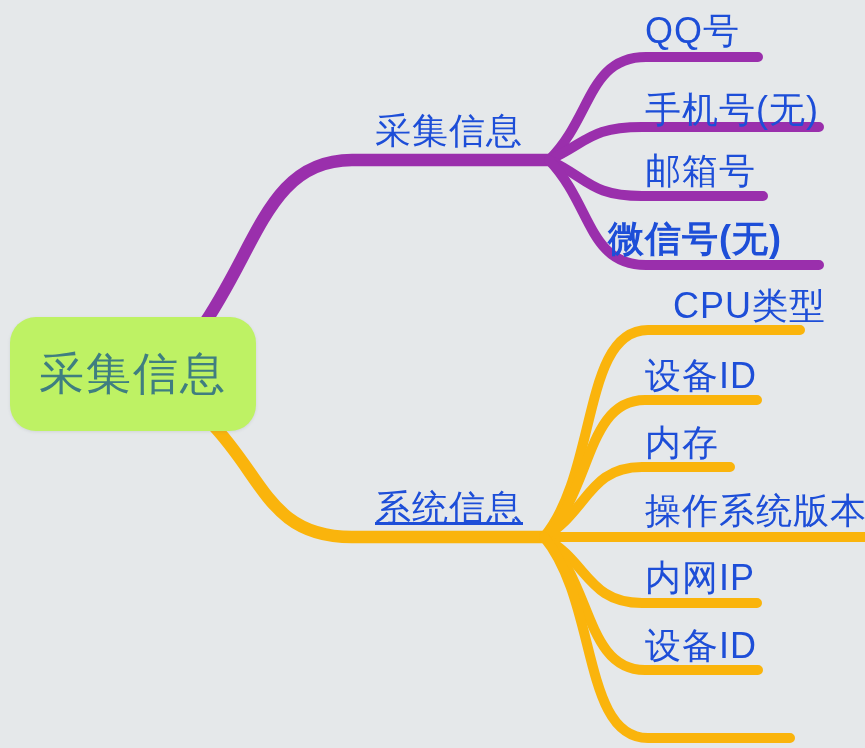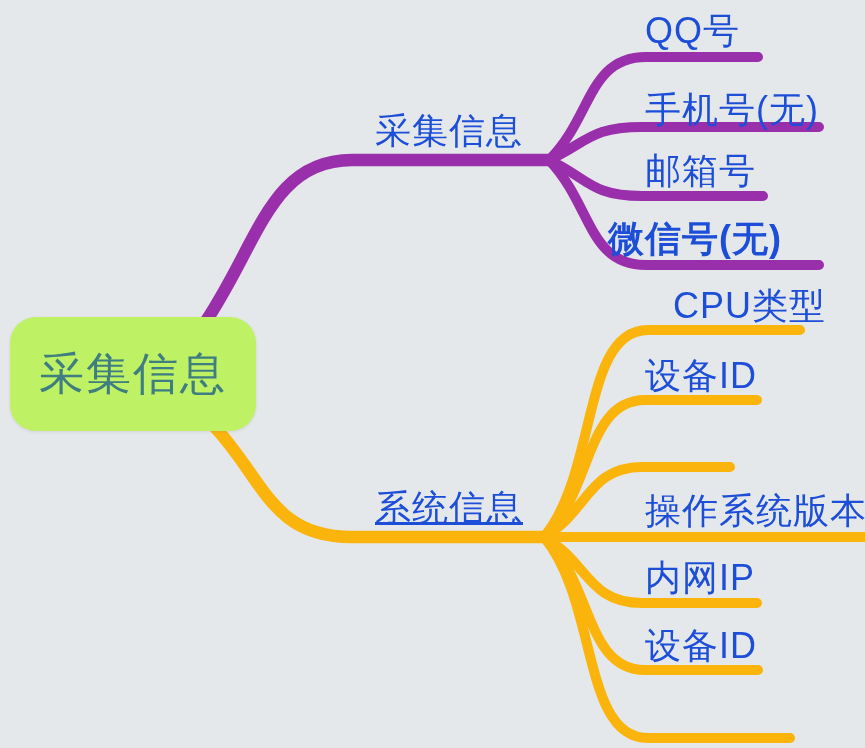--- a/index.html
+++ b/index.html
@@ -106,17 +106,18 @@
   <div class="map-label pos-personal">采集信息</div>
   <div class="map-label pos-system">系统信息</div>
 
   <div class="map-label pos-qq">QQ号</div>
   <div class="map-label pos-phone">手机号(无)</div>
   <div class="map-label pos-email">邮箱号</div>
   <div class="map-label pos-wechat">微信号(无)</div>
 
   <div class="map-label pos-cpu">CPU类型</div>
   <div class="map-label pos-publicip">设备ID</div>
+  <div class="map-label pos-memory">内存</div>
   <div class="map-label pos-osversion">操作系统版本</div>
   <div class="map-label pos-privateip">内网IP</div>
   <div class="map-label pos-deviceid">设备ID</div>
 
 </div>
 
 </body></html>

